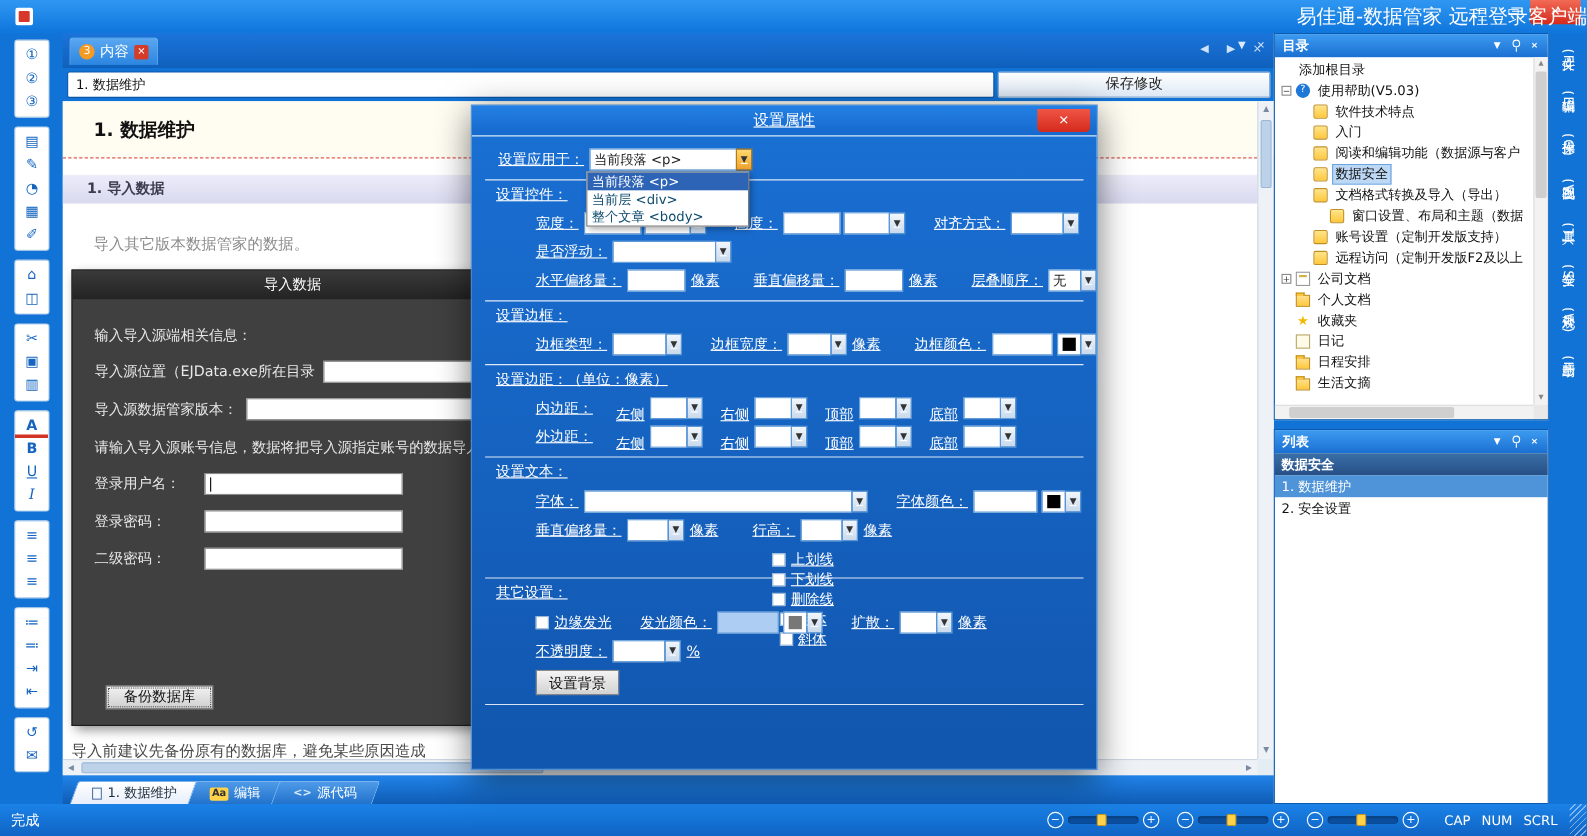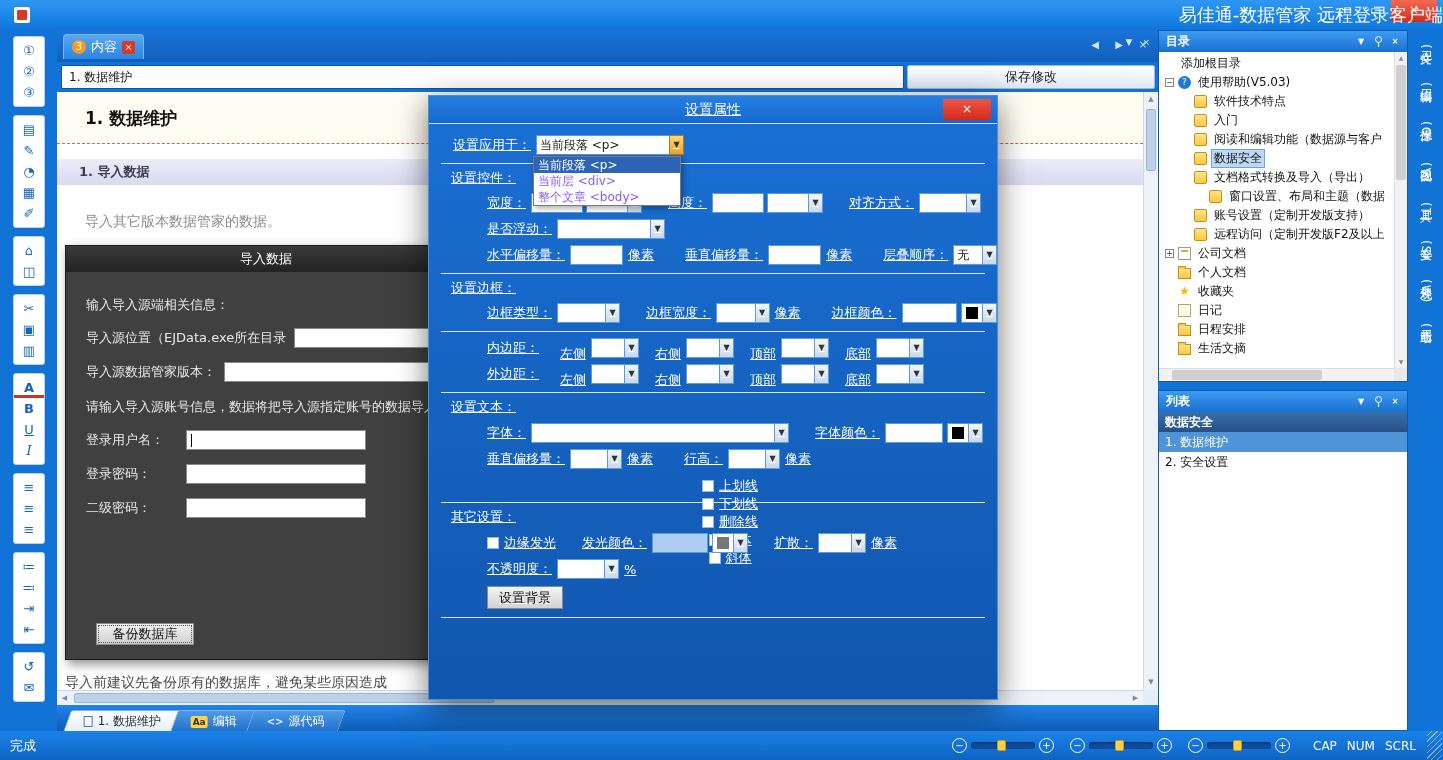--- a/index.html
+++ b/index.html
@@ -155,21 +155,21 @@
 .sw-c{width:21px;background:#fff;border:1px solid #5d9ad8;border-right:none;display:flex;align-items:center;justify-content:center;}
 .sw-c i{width:12px;height:12px;background:#000;display:block;}
 .sw-c.gray i{background:#777;}
 .chk-wrap{display:inline-flex;align-items:center;margin-right:24px;}
 .chk{width:12px;height:12px;background:#fff;border:1px solid #9ab8d8;margin-right:5px;flex-shrink:0;}
 .btn-gray{display:inline-flex;align-items:center;justify-content:center;background:linear-gradient(#f4f4f4,#d2d2d2);border:1px solid #8a8a8a;color:#111;font-size:13px;width:76px;height:23px;}
 .m-actions{display:flex;justify-content:flex-end;margin-top:8px;padding-right:10px;height:24px;}
 .act{width:74px;height:24px;margin-left:13px;display:flex;align-items:center;justify-content:center;background:linear-gradient(#4796e6,#1c63be);border:1px solid #c8ddf4;border-radius:2px;color:#fff;font-size:13px;}
 .act.ok{border:2px solid #f0b83a;}
 .ddl{position:absolute;left:104px;top:60px;width:148px;background:#fff;border:1px solid #7a7a7a;z-index:5;box-shadow:2px 2px 6px rgba(0,0,0,.35);}
-.opt{height:16px;line-height:16px;font-size:12px;color:#8b5cf6;padding:0 4px;white-space:nowrap;overflow:hidden;}
+.opt{height:16px;line-height:16px;font-size:12px;color:#0c4a6e;padding:0 4px;white-space:nowrap;overflow:hidden;}
 .opt.hl{background:#2e64b5;color:#fff;}
 </style>
 </head>
 <body>
 
 <div id="app">
 
   <div class="titlebar">
     <div class="app-icon"></div>
     <div class="win-title">易佳通-数据管家 远程登录客户端</div>
@@ -567,20 +567,21 @@
       <span class="inp w58"></span>
       <span class="sw">
           <span class="sw-c">
             <i></i>
           </span>
           <span class="cmb-b">▼</span>
         </span>
     </div>
 
     <hr class="m-hr">
+    <div class="m-sec">设置边距：（单位：像素）</div>
     <div class="m-row">
       <span class="m-label">内边距：</span>
       <span class="m-label gap16">左侧</span>
       <span class="cmb w48">
           <span class="cmb-f"></span>
           <span class="cmb-b">▼</span>
         </span>
       <span class="m-label gap16">右侧</span>
       <span class="cmb w48">
           <span class="cmb-f"></span>

